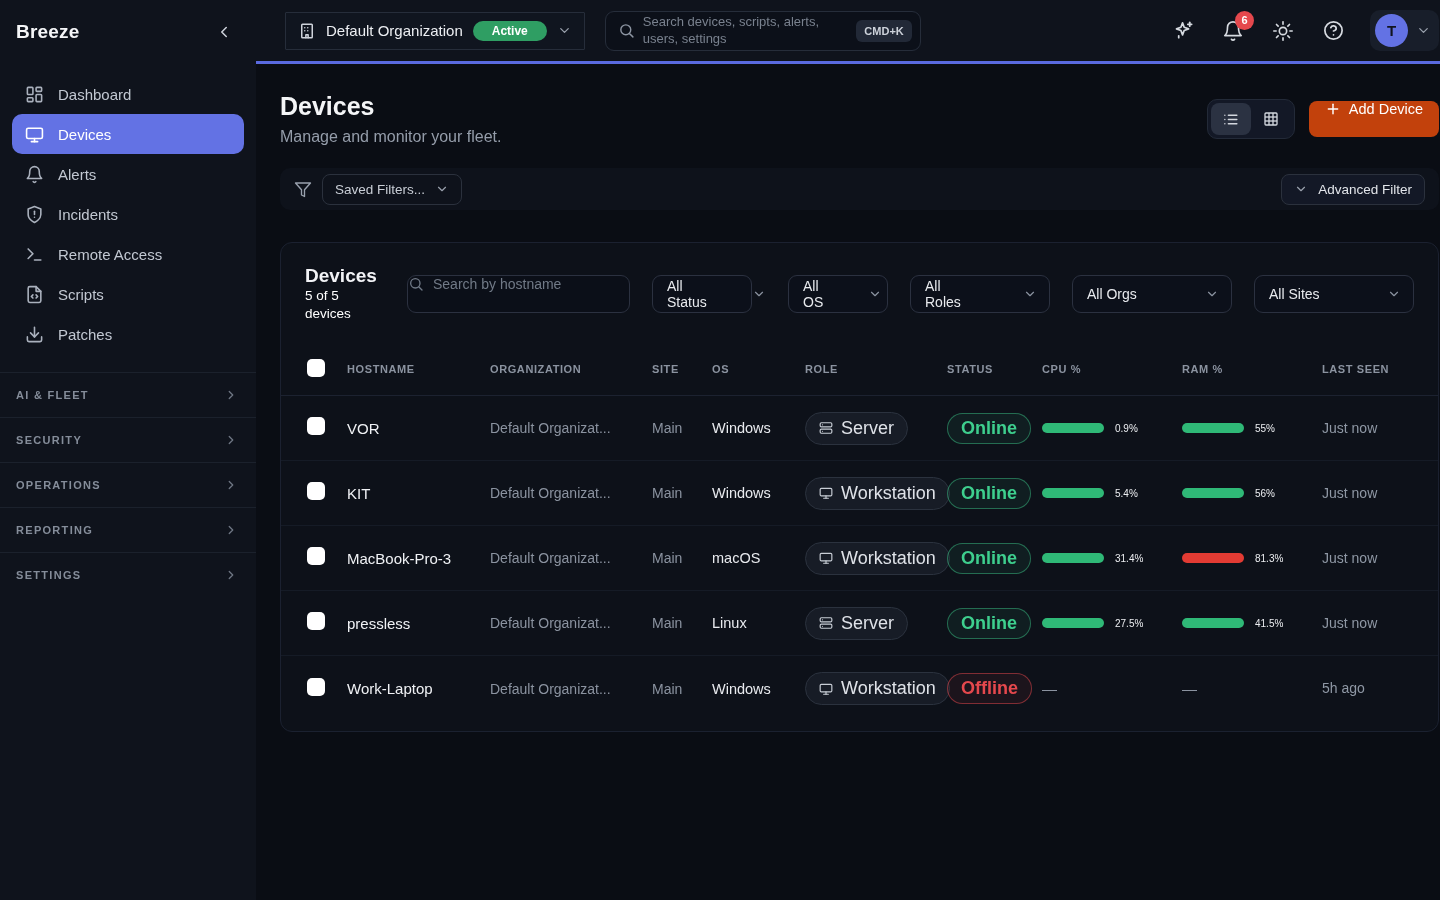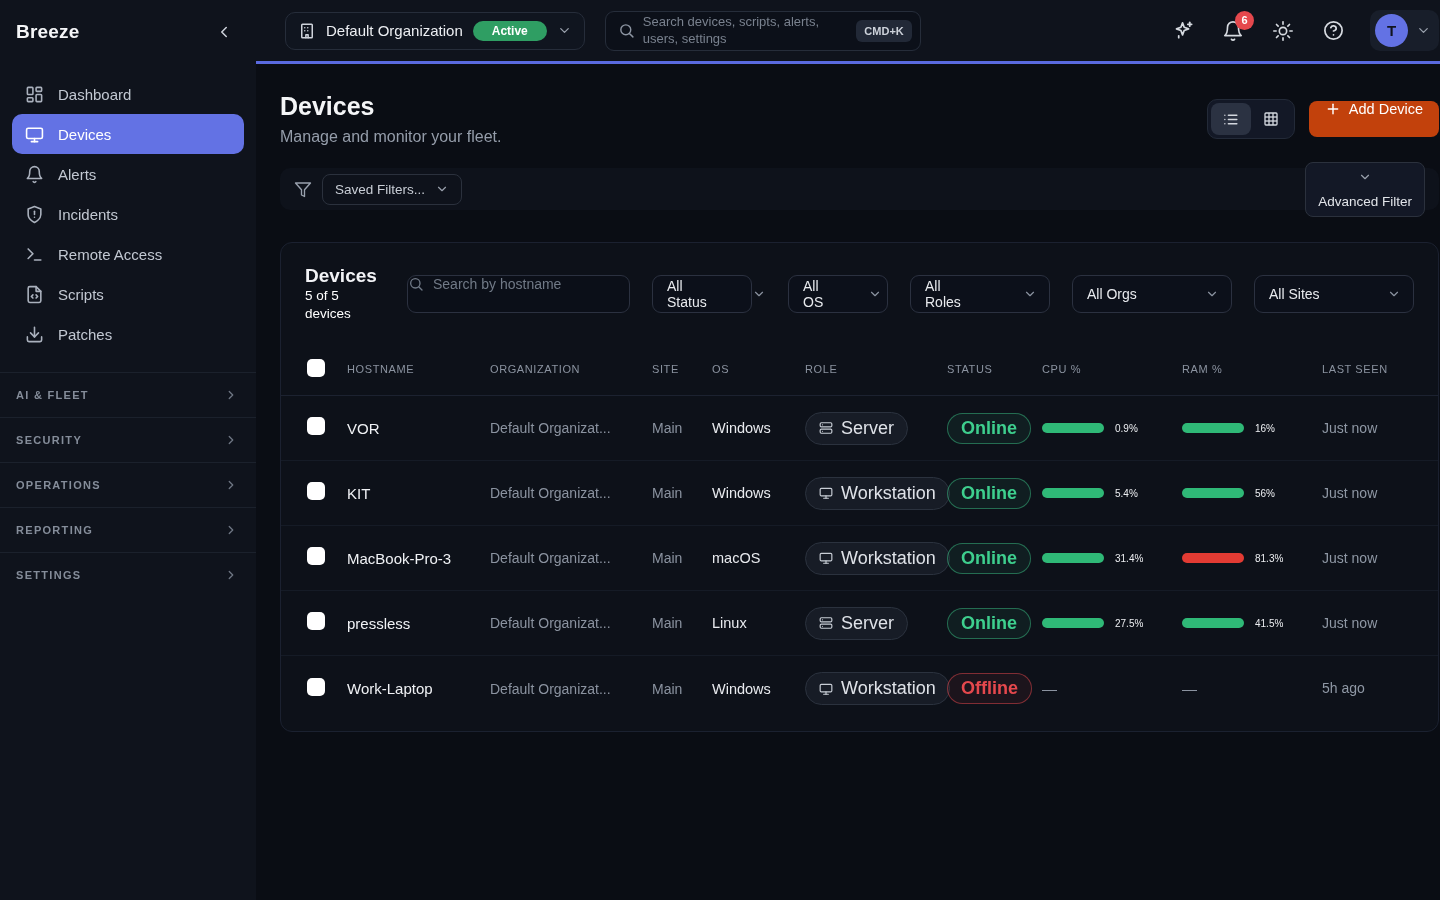--- a/index.html
+++ b/index.html
@@ -21,21 +21,21 @@
   .sections { margin-top:18px; }
   .section-row { display:flex; align-items:center; justify-content:space-between; height:45px; padding:0 18px 0 16px;
     border-top:1px solid #1b212c; color:#858d9a; font-size:11px; font-weight:600; letter-spacing:1.3px; cursor:pointer; }
   .section-row .chev { color:#6e7683; }
 
   
   .main-col { flex:1; display:flex; flex-direction:column; background:#0a0d14; }
   .topbar { height:64px; min-height:64px; background:#0f131c; border-bottom:3px solid #5a6ae0;
     display:flex; align-items:center; padding:0 24px 0 29px; gap:20px; }
   .org-select { display:flex; align-items:center; gap:10px; height:38px; padding:0 12px; border:1px solid #262d3a;
-    border-radius:10px; background:#10151f; cursor:pointer; }
+    border-radius:1px; background:#10151f; cursor:pointer; }
   .org-select .olabel { font-size:15px; color:#eceef2; white-space:nowrap; }
   .badge-active { background:#2f9e63; color:#ffffff; font-size:12px; font-weight:600; padding:3px 19px; border-radius:999px; }
   .search-global { width:316px; height:40px; border:1px solid #262d3a; border-radius:9px; background:#0c1019;
     display:flex; align-items:center; gap:8px; padding:0 8px 0 12px; }
   .search-global .ph { flex:1; font-size:13px; line-height:1.25; color:#79818e; }
   .kbd { background:#222937; color:#cdd2da; font-size:11px; font-weight:600; border-radius:6px; padding:5px 8px; white-space:nowrap; }
   .top-actions { margin-left:auto; display:flex; align-items:center; gap:24px; }
   .icon-btn { position:relative; width:26px; height:26px; display:flex; align-items:center; justify-content:center; color:#d6dae0; cursor:pointer; }
   .notif-badge { position:absolute; top:-7px; right:-8px; min-width:19px; height:19px; border-radius:999px; background:#e5484d;
     color:#fff; font-size:11px; font-weight:700; display:flex; align-items:center; justify-content:center; padding:0 4px; }
@@ -53,21 +53,21 @@
   .view-toggle { display:flex; background:#131826; border:1px solid #232a38; border-radius:10px; padding:3px; }
   .vt-btn { width:40px; height:32px; display:flex; align-items:center; justify-content:center; border-radius:8px; color:#d3d7de; cursor:pointer; }
   .vt-btn.active { background:#2b3242; }
   .btn-primary { display:flex; gap:8px; height:36px; padding:0 16px; background:#c2410c; color:#fff;
     border-radius:8px; font-size:14.5px; font-weight:500; cursor:pointer; white-space:nowrap; }
 
   .filter-bar { margin-top:22px; height:42px; background:#0e121b; border-radius:10px; display:flex; align-items:center; padding:0 14px; }
   .funnel { color:#99a1ae; display:flex; margin-right:10px; }
   .btn-ghost { display:flex; align-items:center; gap:10px; border:1px solid #2b313d; background:transparent; border-radius:8px;
     padding:7px 12px; font-size:13.5px; color:#c9ced6; cursor:pointer; white-space:nowrap; }
-  .adv-filter { margin-left:auto; background:#131826; color:#e2e5ea;flex-direction:column; }
+  .adv-filter { margin-left:auto; background:#131826; color:#e2e5ea; }
 
   .panel { margin-top:32px; background:#0d1119; border:1px solid #1b2130; border-radius:12px; padding:22px 0 10px 0; }
   .panel-head { display:flex; align-items:center; padding:0 24px; gap:22px; }
   .panel-title-block { width:80px; min-width:80px; }
   .panel-title { font-size:19px; font-weight:700; color:#f2f3f6; }
   .panel-count { margin-top:0; font-size:13.5px; color:#ffffff; line-height:1.3; }
   .search-host { width:223px; min-width:223px; height:38px; border:1px solid #2b3140; border-radius:9px; background:#0b0f18;
     display:flex; align-items:flex-start; gap:9px; padding:0 0; color:#717a87; }
   .search-host input { border:0; outline:0; background:transparent; color:#e8eaee; font-size:14px; width:100%;
     font-family:"Liberation Sans","DejaVu Sans",sans-serif; }
@@ -75,21 +75,21 @@
   .fselect { height:38px; border:1px solid #2b3140; border-radius:9px; background:#0c101a; display:flex; align-items:center;
     justify-content:space-between; padding:0 12px 0 14px; font-size:14px; color:#e8eaee; cursor:pointer;gap:31px; }
   .fselect .chev { color:#8b93a0; margin-left:14px; }
   .fs-status { width:100px; } .fs-os { width:100px; margin-left:14px; } .fs-roles { width:140px; }
   .fs-orgs { width:160px; } .fs-sites { width:160px; }
 
   
   .table { margin-top:22px; }
   .tgrid { display:grid; grid-template-columns:66px 143px 162px 60px 93px 142px 95px 140px 140px 1fr; align-items:center; }
   .thead { height:52px; border-bottom:1px solid #1c2230; }
-  .th { font-size:11px; font-weight:400; letter-spacing:.6px; color:#8b93a0; text-transform:uppercase; line-height:1.35; }
+  .th { font-size:11px; font-weight:700; letter-spacing:.6px; color:#8b93a0; text-transform:uppercase; line-height:1.35; }
   .trow { height:65px; border-bottom:1px solid #151b26; }
   .trow:last-child { border-bottom:0; }
   .c-check { padding-left:26px; }
   .checkbox { width:18px; height:18px; border-radius:5px; background:#ffffff; display:inline-block; cursor:pointer; }
   .c-host { font-size:15px; font-weight:500; color:#f0f2f5; }
   .c-org, .c-site { font-size:14px; color:#8b93a0; }
   .c-os { font-size:14.5px; color:#e8eaee; }
   .role-pill { display:inline-flex; align-items:center; gap:8px; background:#171c26; border:1px solid #2b323e;
     border-radius:999px; padding:5px 13px; font-size:18px; color:#dfe2e8; }
   .role-pill .ricon { display:flex; color:#c8cdd5; }
@@ -486,21 +486,21 @@
                   </span>
               <span>Server</span>
                 </span></div>
             <div><span class="status-pill tone-online">Online</span></div>
             <div class="metric">
                 <span class="bar tone-green"></span>
                 <span class="mval">0.9%</span>
               </div>
             <div class="metric">
                 <span class="bar tone-green"></span>
-                <span class="mval">16%</span>
+                <span class="mval">55%</span>
               </div>
             <div class="c-last">Just now</div>
           </div>
 
           <div class="tgrid trow">
             <div class="c-check"><span class="checkbox"></span></div>
             <div class="c-host">KIT</div>
             <div class="c-org">Default Organizat...</div>
             <div class="c-site">Main</div>
             <div class="c-os">Windows</div>

